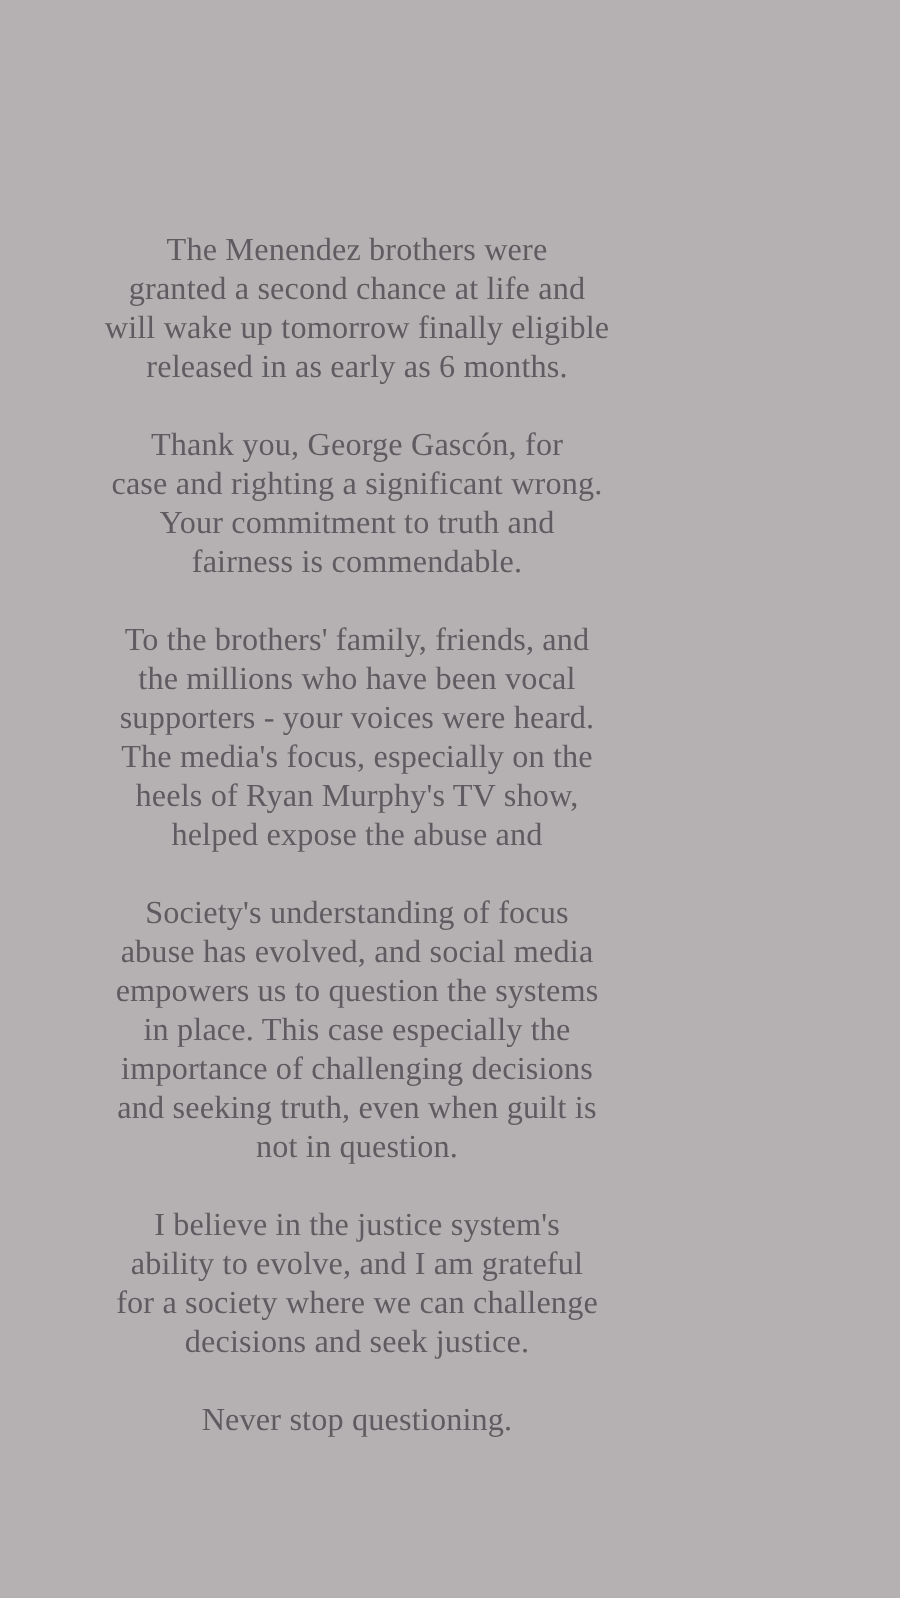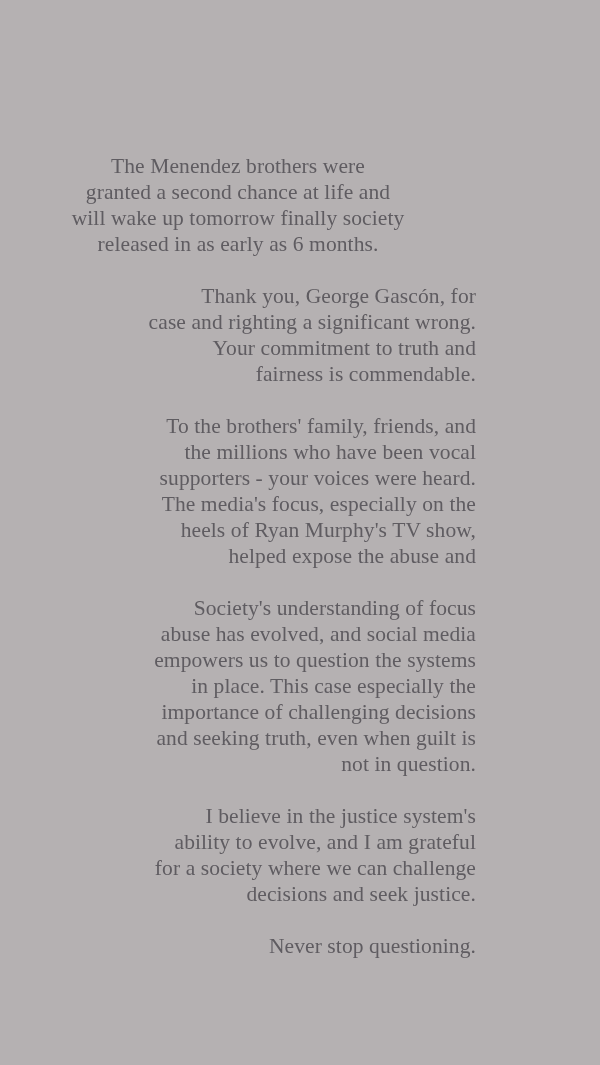--- a/index.html
+++ b/index.html
@@ -31,36 +31,35 @@
     text-align: center;
     color: var(--fg);
   }
   .para {
     font-size: 21.5px;
     line-height: 26px;
     letter-spacing: 0.1px;
   }
   .para + .para {
     margin-top: 26px;
-    text-align: right;
   }
   .line {
     display: block;
     white-space: nowrap;
   }
 </style>
 </head>
 <body>
 
 <div class="page">
   <div class="text-block" id="story-block">
       <p class="para">
         <span class="line">The Menendez brothers were</span>
         <span class="line">granted a second chance at life and</span>
-        <span class="line">will wake up tomorrow finally society</span>
+        <span class="line">will wake up tomorrow finally eligible</span>
         <span class="line">released in as early as 6 months.</span>
       </p>
       <p class="para">
         <span class="line">Thank you, George Gascón, for</span>
         <span class="line">case and righting a significant wrong.</span>
         <span class="line">Your commitment to truth and</span>
         <span class="line">fairness is commendable.</span>
       </p>
       <p class="para">
         <span class="line">To the brothers' family, friends, and</span>

